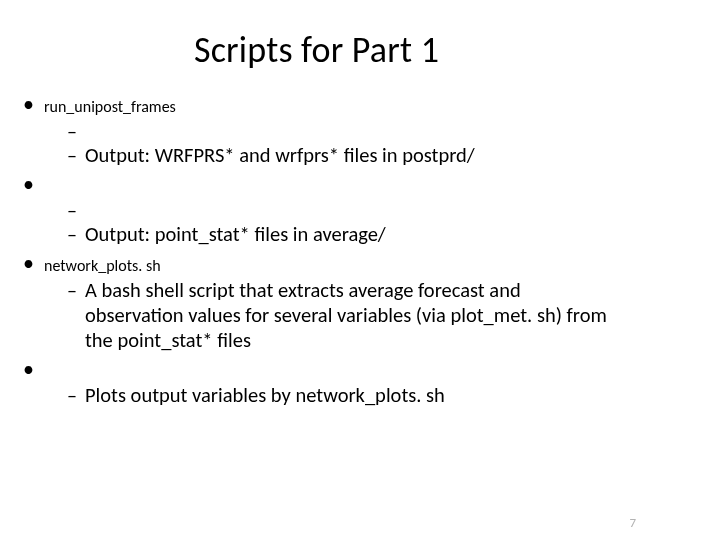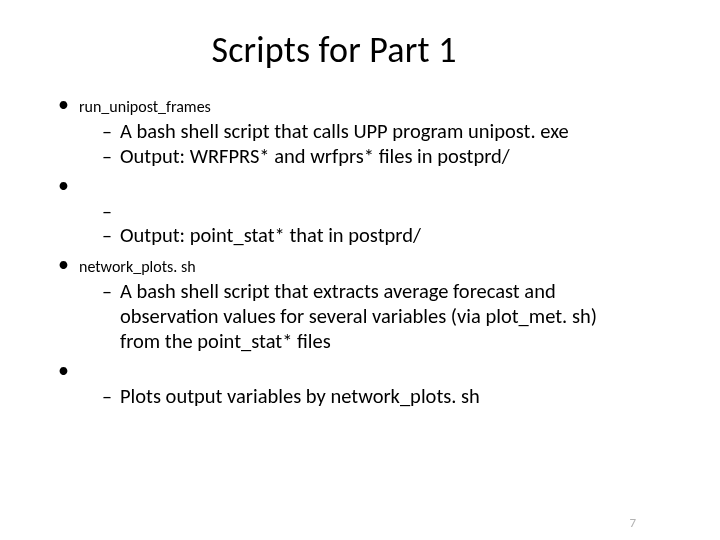--- a/index.html
+++ b/index.html
@@ -11,21 +11,21 @@
     font-family: Calibri, "Segoe UI", Arial, sans-serif;
     color: #000;
     overflow: hidden;
     position: relative;
   }
   .slide {
     width: 652px;
     height: 540px;
     position: relative;
     box-sizing: border-box;
-    padding: 20px 40px 0 56px;
+    padding: 20px 40px 0 21px;
   }
   .title {
     text-align: center;
     font-size: 36px;
     font-weight: 400;
     margin: 8px 0 22px 0;
     letter-spacing: 0.2px;
   }
   ul.level1 {
     list-style: none;
@@ -87,40 +87,39 @@
   <ul class="level1">
 
     <li>
       <div class="l1-row">
         <span class="bullet1">•</span>
         <span class="l1-text">run_unipost_frames</span>
       </div>
       <ul class="level2">
         <li>
           <span class="dash">–</span>
-          <span class="l2-text">A bash shell script that calls UPP program unipost. exe</span>
         </li>
         <li>
           <span class="dash">–</span>
           <span class="l2-text">Output: WRFPRS* and wrfprs* files in postprd/</span>
         </li>
       </ul>
     </li>
 
     <li>
       <div class="l1-row">
         <span class="bullet1">•</span>
       </div>
       <ul class="level2">
         <li>
           <span class="dash">–</span>
         </li>
         <li>
           <span class="dash">–</span>
-          <span class="l2-text">Output: point_stat* that in postprd/</span>
+          <span class="l2-text">Output: point_stat* files in average/</span>
         </li>
       </ul>
     </li>
 
     <li>
       <div class="l1-row">
         <span class="bullet1">•</span>
         <span class="l1-text">network_plots. sh</span>
       </div>
       <ul class="level2">

